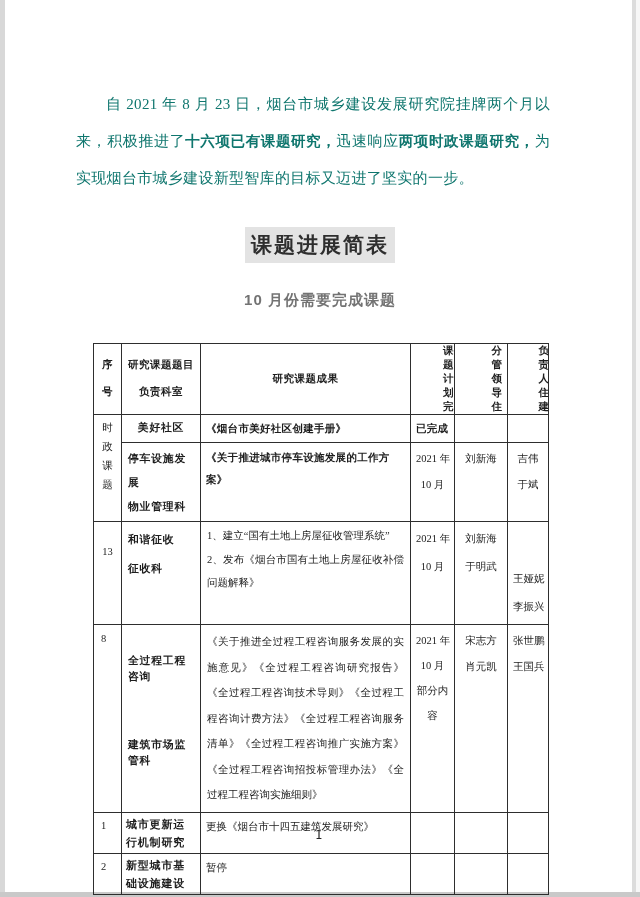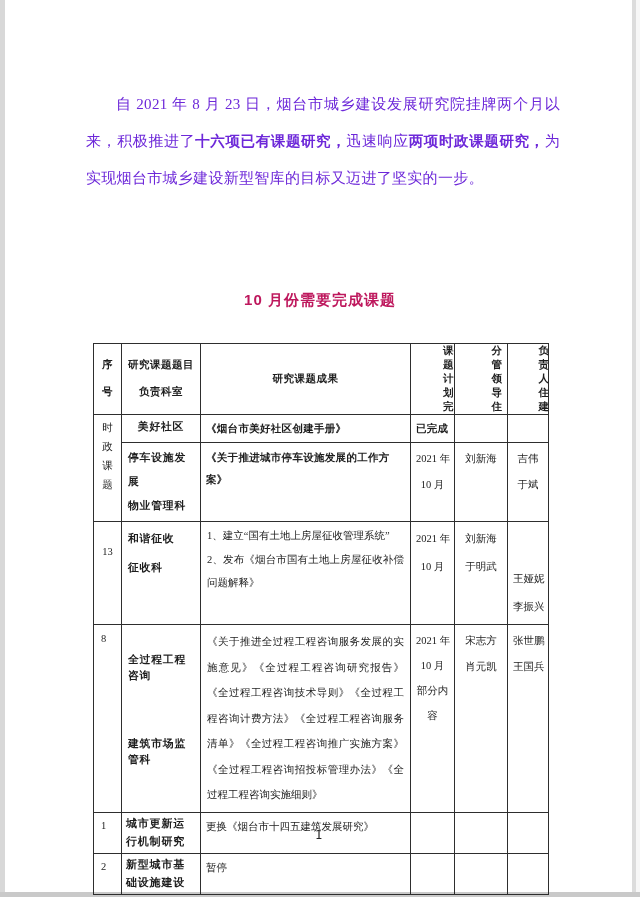--- a/index.html
+++ b/index.html
@@ -13,28 +13,28 @@
     font-family: "Liberation Serif", serif;
     color: #1d1d1d;
   }
   .edge-left   { position: absolute; left: 0; top: 0; width: 5px; height: 897px; background: #d8d8d8; }
   .edge-right  { position: absolute; left: 632px; top: 0; width: 4px; height: 897px; background: #dcdcdc; }
   .edge-right2 { position: absolute; left: 636px; top: 0; width: 4px; height: 897px; background: #f7f7f7; }
   .edge-bottom { position: absolute; left: 0; top: 892px; width: 640px; height: 5px; background: #c9c9c9; }
 
   .intro {
     position: absolute;
-    left: 86px; top: 86px;
+    left: 76px; top: 86px;
     width: 474px;
     font-size: 15px;
     line-height: 37px;
     text-align: justify;
     text-indent: 30px;
     letter-spacing: 0.3px;
-    color: #6d28d9;
+    color: #0f766e;
   }
   .intro b { font-family: "Liberation Sans", sans-serif; font-size: 14.5px; }
 
   .title-wrap {
     position: absolute;
     left: 0; top: 227px;
     width: 640px;
     text-align: center;
   }
   .title-hl {
@@ -49,21 +49,21 @@
 
   .subtitle {
     position: absolute;
     left: 0; top: 291px;
     width: 640px;
     text-align: center;
     font-family: "Liberation Sans", sans-serif;
     font-size: 15px;
     font-weight: bold;
     letter-spacing: 1px;
-    color: #be185d;
+    color: #737373;
   }
 
   table.tbl {
     position: absolute;
     left: 93px; top: 343px;
     width: 455px;
     border-collapse: collapse;
     table-layout: fixed;
     font-size: 10.5px;
     color: #1d1d1d;
@@ -87,21 +87,21 @@
     letter-spacing: 0.5px;
   }
   .h2 { height: 69px; }
   .h3 { height: 69px; margin-left: 32px; }
   
   .cell { padding: 3px 5px; }
   .ln { line-height: 26px; white-space: nowrap; }
   .serialc { text-align: center; line-height: 24px; padding-top: 2px; }
   .vgroup { text-align: center; line-height: 19px; padding-top: 3px; font-size: 10.5px; }
   .topic {
-    font-family: Liberation Mono, monospace;
+    font-family: Liberation Sans, sans-serif;
     font-weight: bold;
     letter-spacing: 0.8px;
     padding: 3px 6px;
     font-size: 10.8px;
     line-height: 24px;
   }
   .topic-mid { line-height: 25px; display: flex; flex-direction: column; justify-content: center; }
   .bold { font-family: "Liberation Sans", sans-serif; font-weight: bold; letter-spacing: 0.3px; }
   .result { padding: 4px 6px; line-height: 25.5px; text-align: justify; }
   .result-tight { padding: 2px 6px; line-height: 23.5px; text-align: justify; }
@@ -122,20 +122,23 @@
 <body>
 
 <div class="page">
   <div class="edge-left"></div>
   <div class="edge-right"></div>
   <div class="edge-right2"></div>
   <div class="edge-bottom"></div>
 
   <p class="intro"><span>自 2021 年 8 月 23 日，烟台市城乡建设发展研究院挂牌两个月以来，积极推进了</span><b>十六项已有课题研究，</b><span>迅速响应</span><b>两项时政课题研究，</b><span>为实现烟台市城乡建设新型智库的目标又迈进了坚实的一步。</span></p>
 
+  <div class="title-wrap">
+    <span class="title-hl" style="background:#e3e3e3;">课题进展简表</span>
+  </div>
 
   <div class="subtitle">10 月份需要完成课题</div>
 
   <table class="tbl">
     <colgroup>
       <col style="width:28px">
       <col style="width:79px">
       <col style="width:210px">
       <col style="width:44px">
       <col style="width:53px">

